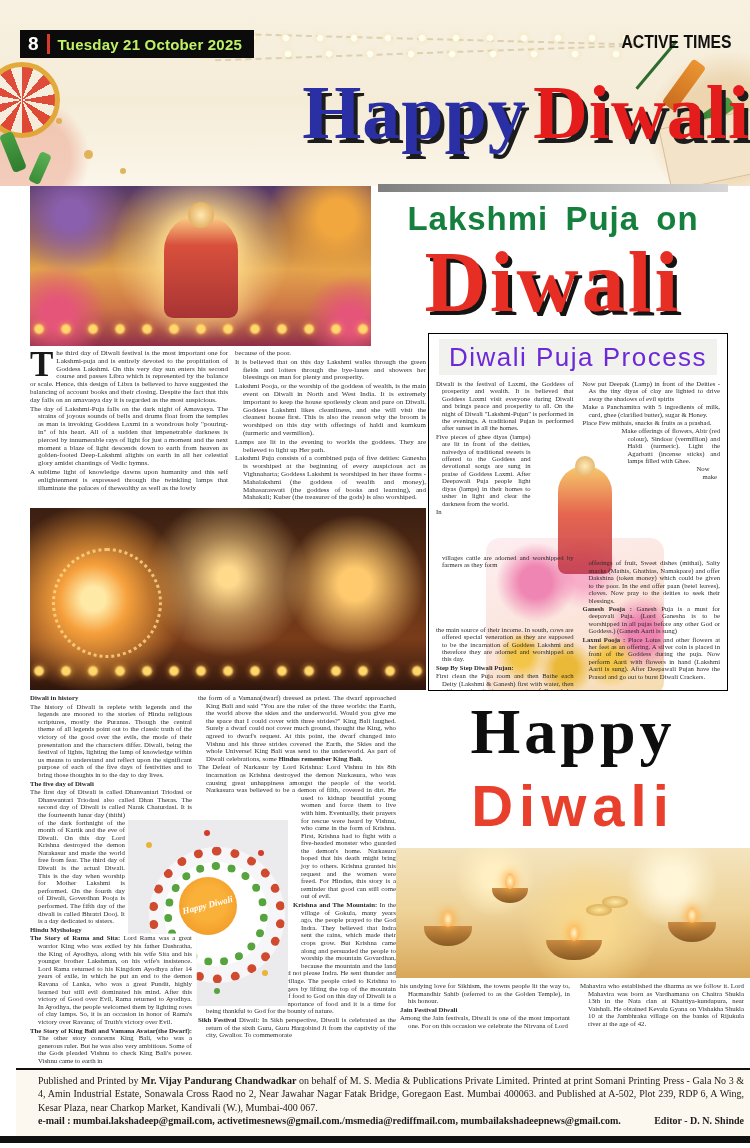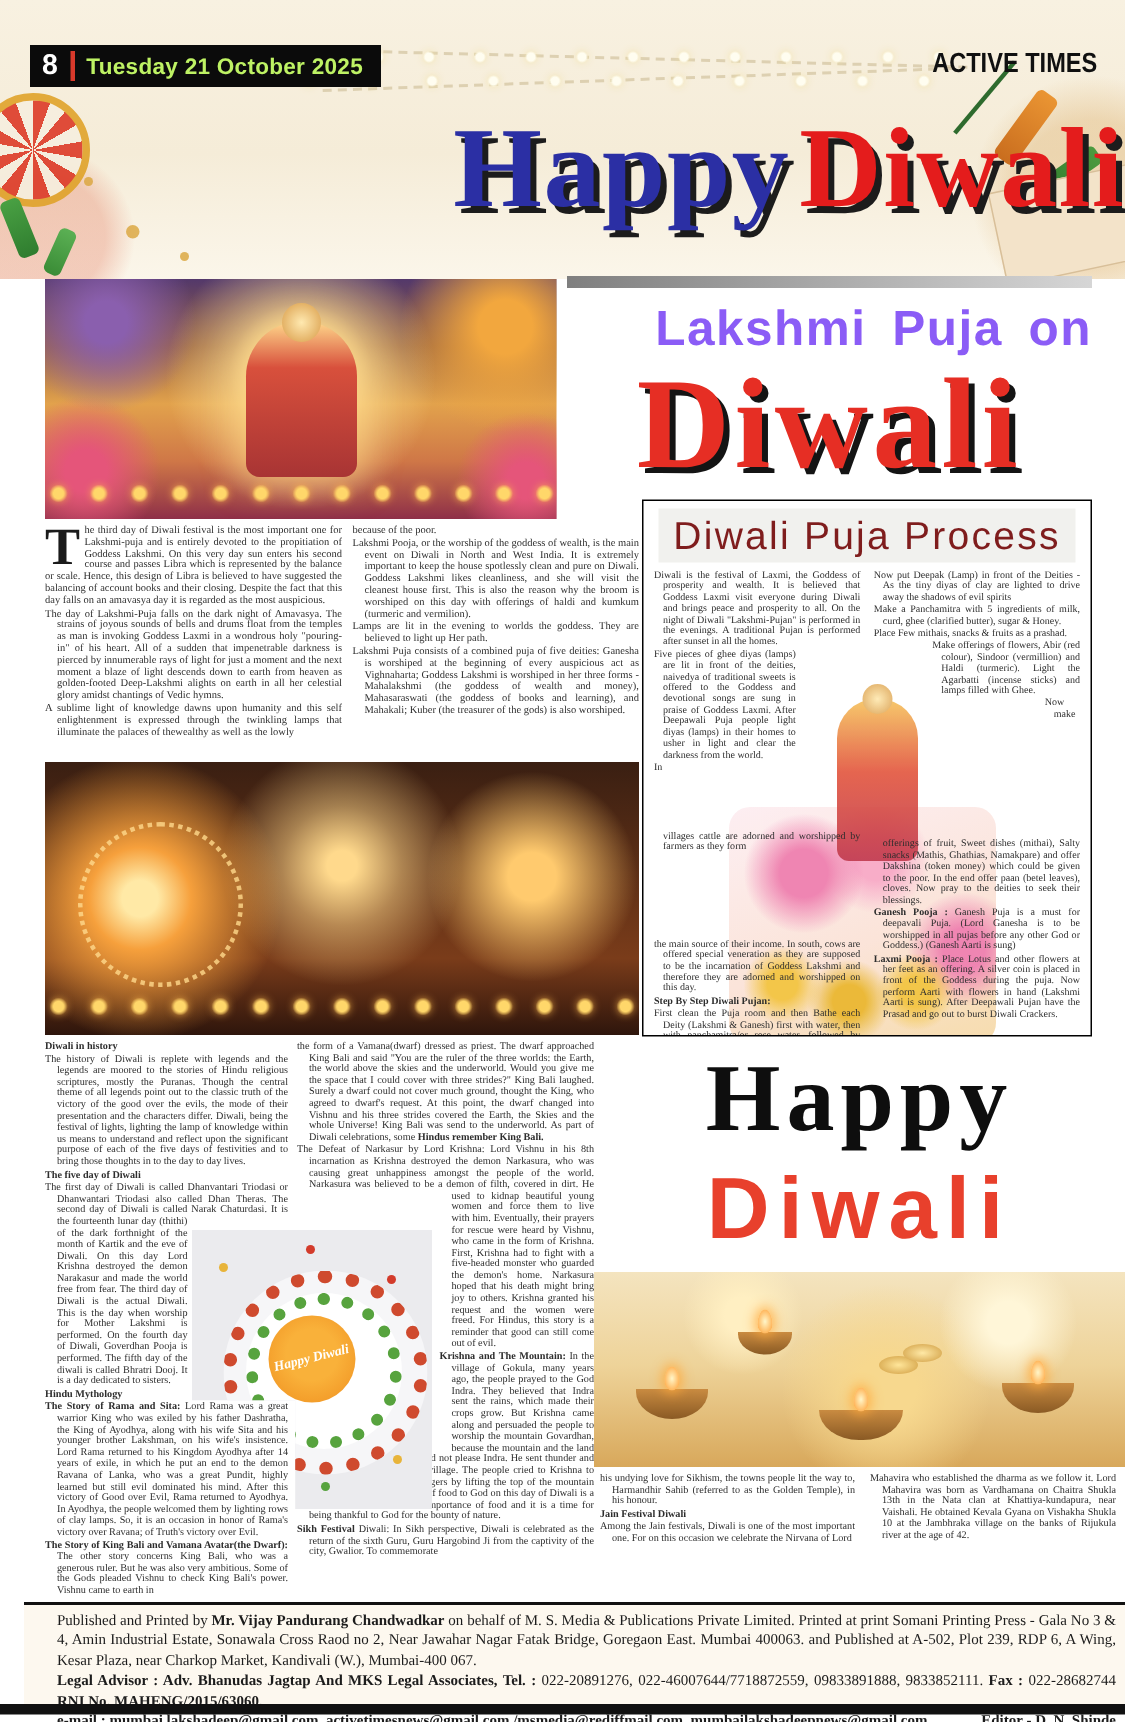--- a/index.html
+++ b/index.html
@@ -48,21 +48,21 @@
       radial-gradient(circle at 94% 84%,#e5557a 0 12px,rgba(229,85,122,0) 46px),
       linear-gradient(180deg,#53386b 0%,#9a6440 28%,#e2a24c 52%,#cf7747 76%,#8e2f48 100%);}
   .goddess{position:absolute;left:50%;top:28px;width:74px;height:104px;margin-left:-37px;border-radius:40px 40px 10px 10px;
     background:linear-gradient(180deg,#ffd98c 0%,#d8503c 30%,#a83434 100%);box-shadow:0 0 22px 6px rgba(255,214,130,.55);}
   .goddess::before{content:"";position:absolute;left:50%;top:-12px;width:26px;height:26px;margin-left:-13px;border-radius:50%;background:radial-gradient(#ffe9b0,#d89a46);}
   .diyarow{position:absolute;left:0;right:0;bottom:0;height:24px;background:radial-gradient(circle at 9px 7px,#ffd76a 0 3.4px,rgba(255,215,106,0) 6px);background-size:27px 24px;background-repeat:repeat-x;filter:drop-shadow(0 0 3px #ffb84d);}
 
   
   .headline{position:absolute;left:378px;top:184px;width:350px;}
   .gray-bar{height:8px;width:100%;background:linear-gradient(90deg,#7f7f7f,#d6d6d6);}
-  .kicker{margin-top:8px;text-align:right;font:800 33px "Liberation Sans",sans-serif;color:#8b5cf6;letter-spacing:1px;word-spacing:7px;}
+  .kicker{margin-top:8px;text-align:center;font:800 33px "Liberation Sans",sans-serif;color:#15803d;letter-spacing:1px;word-spacing:7px;}
   .big-red{margin-top:-2px;text-align:center;font-family:"Liberation Serif",serif;font-weight:bold;font-size:86px;line-height:92px;color:#e62e24;letter-spacing:3px;text-shadow:4px 4px 0 #141414;}
 
   
   .smalltext{font-size:7px;line-height:7.8px;color:#2e2e2e;}
   .p{text-align:justify;padding-left:8px;text-indent:-8px;margin:0 0 1px 0;}
   .bh{font-weight:bold;}
   .leadp{padding-left:0;text-indent:0;}
   .dropcap{float:left;font-weight:bold;font-size:35px;line-height:27px;margin:1px 3px 0 0;color:#1a1a1a;}
 
   .cols-top{position:absolute;left:30px;top:350px;width:396px;height:157px;display:flex;gap:7px;overflow:hidden;}
@@ -73,21 +73,21 @@
     background:
       radial-gradient(circle at 16% 50%,#ffe9a6 0 12px,#f6a03c 34px,rgba(246,160,60,0) 95px),
       radial-gradient(circle at 50% 38%,#ffd98c 0 10px,rgba(255,217,140,.5) 40px,rgba(255,217,140,0) 80px),
       radial-gradient(circle at 82% 42%,#ffca6e 0 16px,rgba(255,202,110,0) 70px),
       linear-gradient(180deg,#3a1f12 0%,#5d2f16 40%,#7a3c1a 72%,#2e150c 100%);}
   .img-mid .diyarow{height:26px;}
   .img-mid .ring{position:absolute;left:22px;top:40px;width:104px;height:104px;border-radius:50%;border:3px dotted #ffd98c;opacity:.8;}
 
   
   .puja-box{position:absolute;left:428px;top:333px;width:300px;height:358px;border:1.5px solid #000;box-sizing:border-box;padding:4px 7px;overflow:hidden;background:#fff;}
-  .puja-title{margin:1px 3px 5px 3px;padding:3px 0 2px 0;text-align:center;background:#f1f1ee;font:400 26px "Liberation Sans",sans-serif;letter-spacing:1.5px;color:#7f1d1d;}
+  .puja-title{margin:1px 3px 5px 3px;padding:3px 0 2px 0;text-align:center;background:#f1f1ee;font:400 26px "Liberation Sans",sans-serif;letter-spacing:1.5px;color:#6d28d9;}
   .puja-cols{position:relative;display:flex;gap:9px;}
   .pcol{position:relative;z-index:1;width:50%;font-size:6.7px;line-height:7.4px;}
   .pcol .p{padding-left:6px;text-indent:-6px;}
   .pfr1{float:right;width:40px;height:78px;margin:0 0 2px 3px;}
   .pfr2{float:right;width:78px;height:44px;margin:0 0 2px 3px;}
   .pgap{clear:both;height:56px;}
   .pfl1{float:left;width:36px;height:64px;margin:0 3px 2px 0;}
   .pfl2{float:left;width:72px;height:92px;margin:0 3px 2px 0;}
   .puja-art{position:absolute;z-index:0;left:50px;top:158px;width:178px;height:158px;border-radius:14px;
     background:
@@ -190,20 +190,21 @@
   </div>
 
   <div class="cols-top smalltext">
     <div class="tcol1">
       <div class="p leadp"><span class="dropcap">T</span><span>he third day of Diwali festival is the most important one for Lakshmi-puja and is entirely devoted to the propitiation of Goddess Lakshmi. On this very day sun enters his second course and passes Libra which is represented by the balance or scale. Hence, this design of Libra is believed to have suggested the balancing of account books and their closing. Despite the fact that this day falls on an amavasya day it is regarded as the most auspicious.</span></div>
       <div class="p">The day of Lakshmi-Puja falls on the dark night of Amavasya. The strains of joyous sounds of bells and drums float from the temples as man is invoking Goddess Laxmi in a wondrous holy "pouring-in" of his heart. All of a sudden that impenetrable darkness is pierced by innumerable rays of light for just a moment and the next moment a blaze of light descends down to earth from heaven as golden-footed Deep-Lakshmi alights on earth in all her celestial glory amidst chantings of Vedic hymns.</div>
       <div class="p">A sublime light of knowledge dawns upon humanity and this self enlightenment is expressed through the twinkling lamps that illuminate the palaces of thewealthy as well as the lowly</div>
     </div>
     <div class="tcol2">
       <div class="p">because of the poor.</div>
+      <div class="p">It is believed that on this day Lakshmi walks through the green fields and loiters through the bye-lanes and showers her blessings on man for plenty and prosperity.</div>
       <div class="p">Lakshmi Pooja, or the worship of the goddess of wealth, is the main event on Diwali in North and West India. It is extremely important to keep the house spotlessly clean and pure on Diwali. Goddess Lakshmi likes cleanliness, and she will visit the cleanest house first. This is also the reason why the broom is worshiped on this day with offerings of haldi and kumkum (turmeric and vermilion).</div>
       <div class="p">Lamps are lit in the evening to worlds the goddess. They are believed to light up Her path.</div>
       <div class="p">Lakshmi Puja consists of a combined puja of five deities: Ganesha is worshiped at the beginning of every auspicious act as Vighnaharta; Goddess Lakshmi is worshiped in her three forms - Mahalakshmi (the goddess of wealth and money), Mahasaraswati (the goddess of books and learning), and Mahakali; Kuber (the treasurer of the gods) is also worshiped.</div>
     </div>
   </div>
 
   <div class="img-mid">
     <div class="ring"></div>
     <div class="diyarow"></div>
   </div>
@@ -287,21 +288,20 @@
         </div>
         <div class="bcol4">
           <div class="p">Mahavira who established the dharma as we follow it. Lord Mahavira was born as Vardhamana on Chaitra Shukla 13th in the Nata clan at Khattiya-kundapura, near Vaishali. He obtained Kevala Gyana on Vishakha Shukla 10 at the Jambhraka village on the banks of Rijukula river at the age of 42.</div>
         </div>
       </div>
     </div>
   </div>
 
   <div class="footer">
     <div class="jt"><span>Published and Printed by </span><b>Mr. Vijay Pandurang Chandwadkar</b><span> on behalf of M. S. Media &amp; Publications Private Limited. Printed at print Somani Printing Press - Gala No 3 &amp; 4, Amin Industrial Estate, Sonawala Cross Raod no 2, Near Jawahar Nagar Fatak Bridge, Goregaon East. Mumbai 400063. and Published at A-502, Plot 239, RDP 6, A Wing, Kesar Plaza, near Charkop Market, Kandivali (W.), Mumbai-400 067.</span></div>
-    <div class="jt"><b>Legal Advisor : Adv. Bhanudas Jagtap And MKS Legal Associates, Tel. : </b><span>022-20891276, 022-46007644/7718872559, 09833891888, 9833852111. </span><b>Fax : </b><span>022-28682744  </span><b>RNI No. MAHENG/2015/63060.</b></div>
     <div class="f-last">
       <span>e-mail : mumbai.lakshadeep@gmail.com,  activetimesnews@gmail.com./msmedia@rediffmail.com, mumbailakshadeepnews@gmail.com.</span>
       <span>Editor - D. N. Shinde</span>
     </div>
   </div>
   <div class="footer-bar"></div>
 
 </div>
 
 </body></html>

